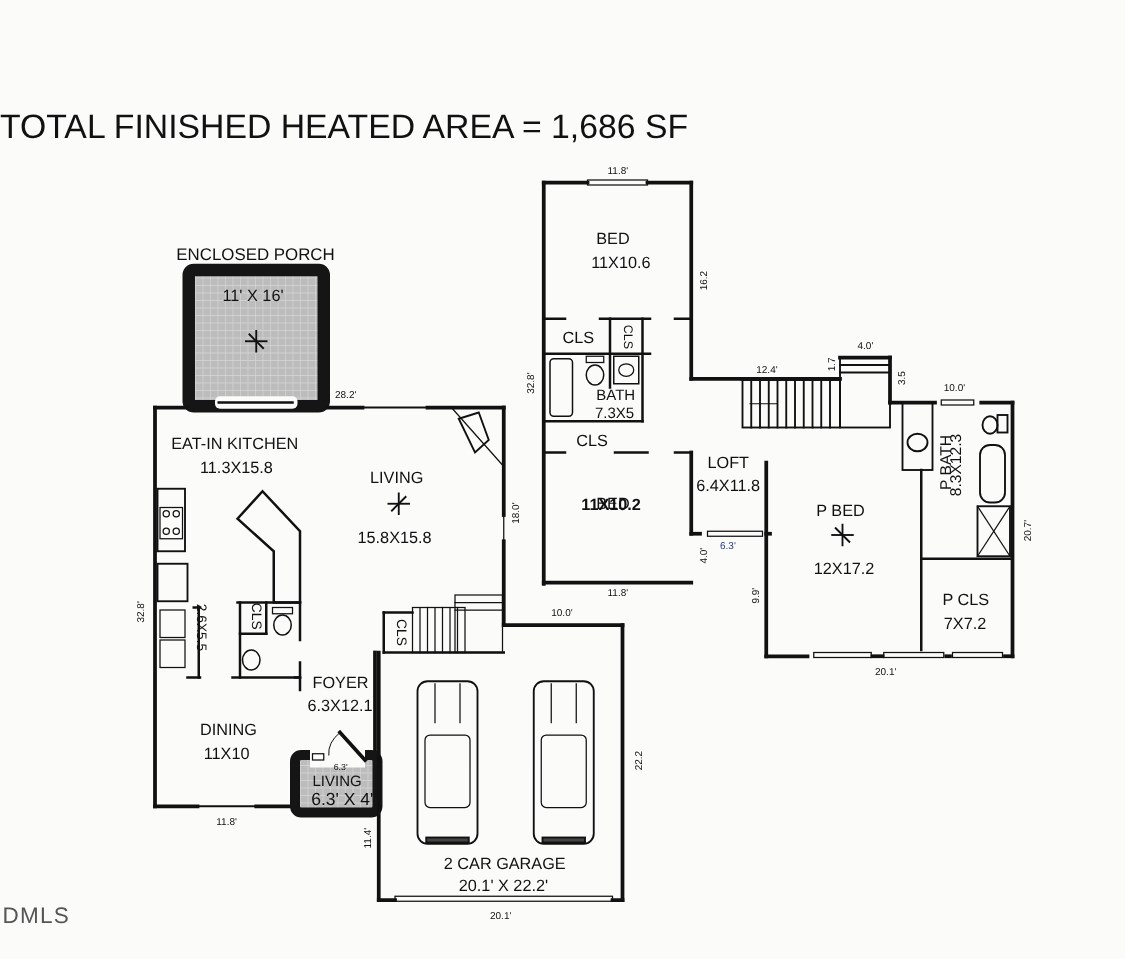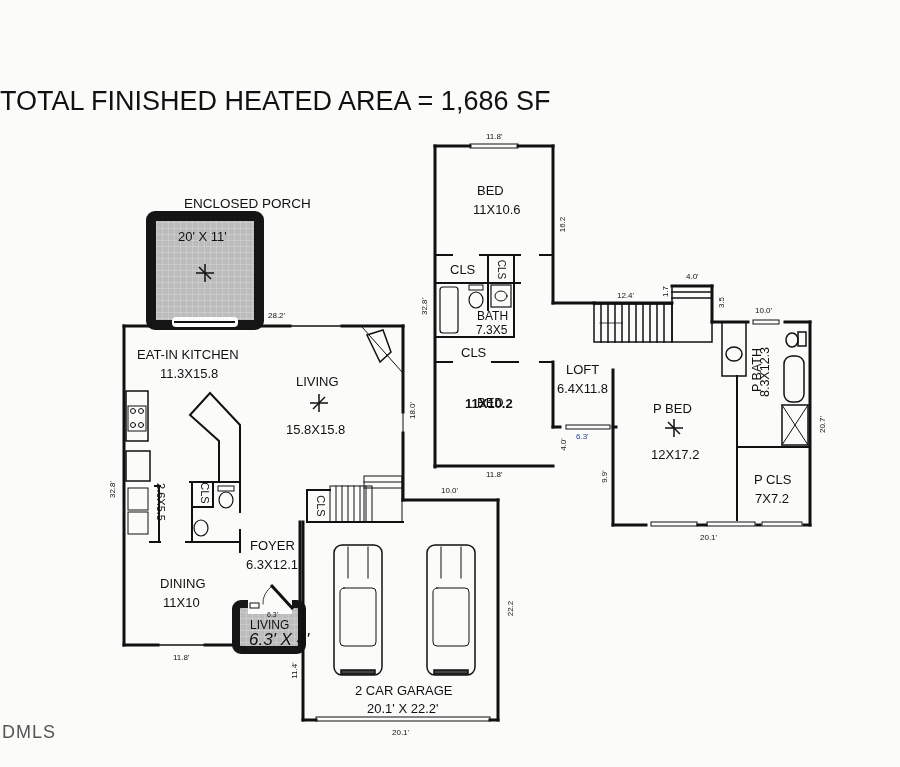--- a/index.html
+++ b/index.html
@@ -223,41 +223,41 @@
         <line x1="-6" y1="6" x2="6" y2="-6"></line>
       </g>
     <g transform="translate(674,428)">
         <line x1="-9" y1="0" x2="9" y2="0"></line>
         <line x1="0" y1="-9" x2="0" y2="9"></line>
         <line x1="-6" y1="-6" x2="6" y2="6"></line>
       </g>
   </g>
 </svg>
 
-<div class="lbl big" style="left:141px;top:195px;margin-left:43px;">ENCLOSED PORCH</div>
-<div class="lbl" style="left:178px;top:228px;">20' X 11'</div>
+<div class="lbl big" style="left:141px;top:195px;">ENCLOSED PORCH</div>
+<div class="lbl" style="left:178px;top:228px;">11' X 16'</div>
 
 <div class="lbl" style="left:137px;top:346px;">EAT-IN KITCHEN</div>
 <div class="lbl" style="left:160px;top:365px;">11.3X15.8</div>
 
 <div class="lbl" style="left:296px;top:373px;">LIVING</div>
 <div class="lbl" style="left:286px;top:421px;">15.8X15.8</div>
 
 <div class="vtext" style="left:142px;top:496px;font-size:11px;transform:rotate(90deg);">2.6X5.5</div>
 <div class="vtext" style="left:194px;top:487px;font-size:11px;transform:rotate(90deg);">CLS</div>
 <div class="vtext" style="left:310px;top:500px;font-size:11px;transform:rotate(90deg);">CLS</div>
 
 <div class="lbl" style="left:250px;top:537px;">FOYER</div>
 <div class="lbl" style="left:246px;top:556px;">6.3X12.1</div>
 
 <div class="lbl" style="left:160px;top:575px;">DINING</div>
 <div class="lbl" style="left:163px;top:594px;">11X10</div>
 
 <div class="lbl" style="left:250px;top:617px;font-size:12px;">LIVING</div>
-<div class="lbl" style="left:249px;top:631px;font-size:17px;font-style:italic;">6.3' X 4'</div>
+<div class="lbl" style="left:249px;top:631px;font-size:14px;">6.3' X 4'</div>
 
 <div class="lbl" style="left:355px;top:682px;">2 CAR GARAGE</div>
 <div class="lbl" style="left:367px;top:700px;">20.1' X 22.2'</div>
 
 <div class="lbl" style="left:477px;top:182px;">BED</div>
 <div class="lbl" style="left:473px;top:201px;">11X10.6</div>
 <div class="lbl" style="left:450px;top:261px;">CLS</div>
 <div class="vtext" style="left:492px;top:264px;font-size:10px;transform:rotate(90deg);">CLS</div>
 <div class="lbl" style="left:477px;top:308px;font-size:12px;">BATH</div>
 <div class="lbl" style="left:476px;top:322px;font-size:12px;">7.3X5</div>
@@ -285,21 +285,21 @@
 <div class="dim" style="left:441px;top:486px;">10.0'</div>
 <div class="dim v" style="left:503px;top:604px;">22.2</div>
 <div class="dim v" style="left:286px;top:666px;">11.4'</div>
 <div class="dim" style="left:392px;top:728px;">20.1'</div>
 <div class="dim" style="left:486px;top:132px;">11.8'</div>
 <div class="dim v" style="left:555px;top:220px;">16.2</div>
 <div class="dim v" style="left:416px;top:302px;">32.8'</div>
 <div class="dim" style="left:486px;top:470px;">11.8'</div>
 <div class="dim" style="left:576px;top:432px;color:#223a8a;">6.3'</div>
 <div class="dim v" style="left:557px;top:440px;">4.0'</div>
-<div class="dim" style="left:605px;top:291px;margin-left:12px;">12.4'</div>
+<div class="dim" style="left:605px;top:291px;">12.4'</div>
 <div class="dim v" style="left:660px;top:287px;">1.7</div>
 <div class="dim" style="left:686px;top:272px;">4.0'</div>
 <div class="dim v" style="left:716px;top:298px;">3.5</div>
 <div class="dim" style="left:755px;top:306px;">10.0'</div>
 <div class="dim v" style="left:598px;top:472px;">9.9'</div>
 <div class="dim v" style="left:814px;top:420px;">20.7'</div>
 <div class="dim" style="left:700px;top:533px;">20.1'</div>
 
 <div class="watermark">DMLS</div>
 

